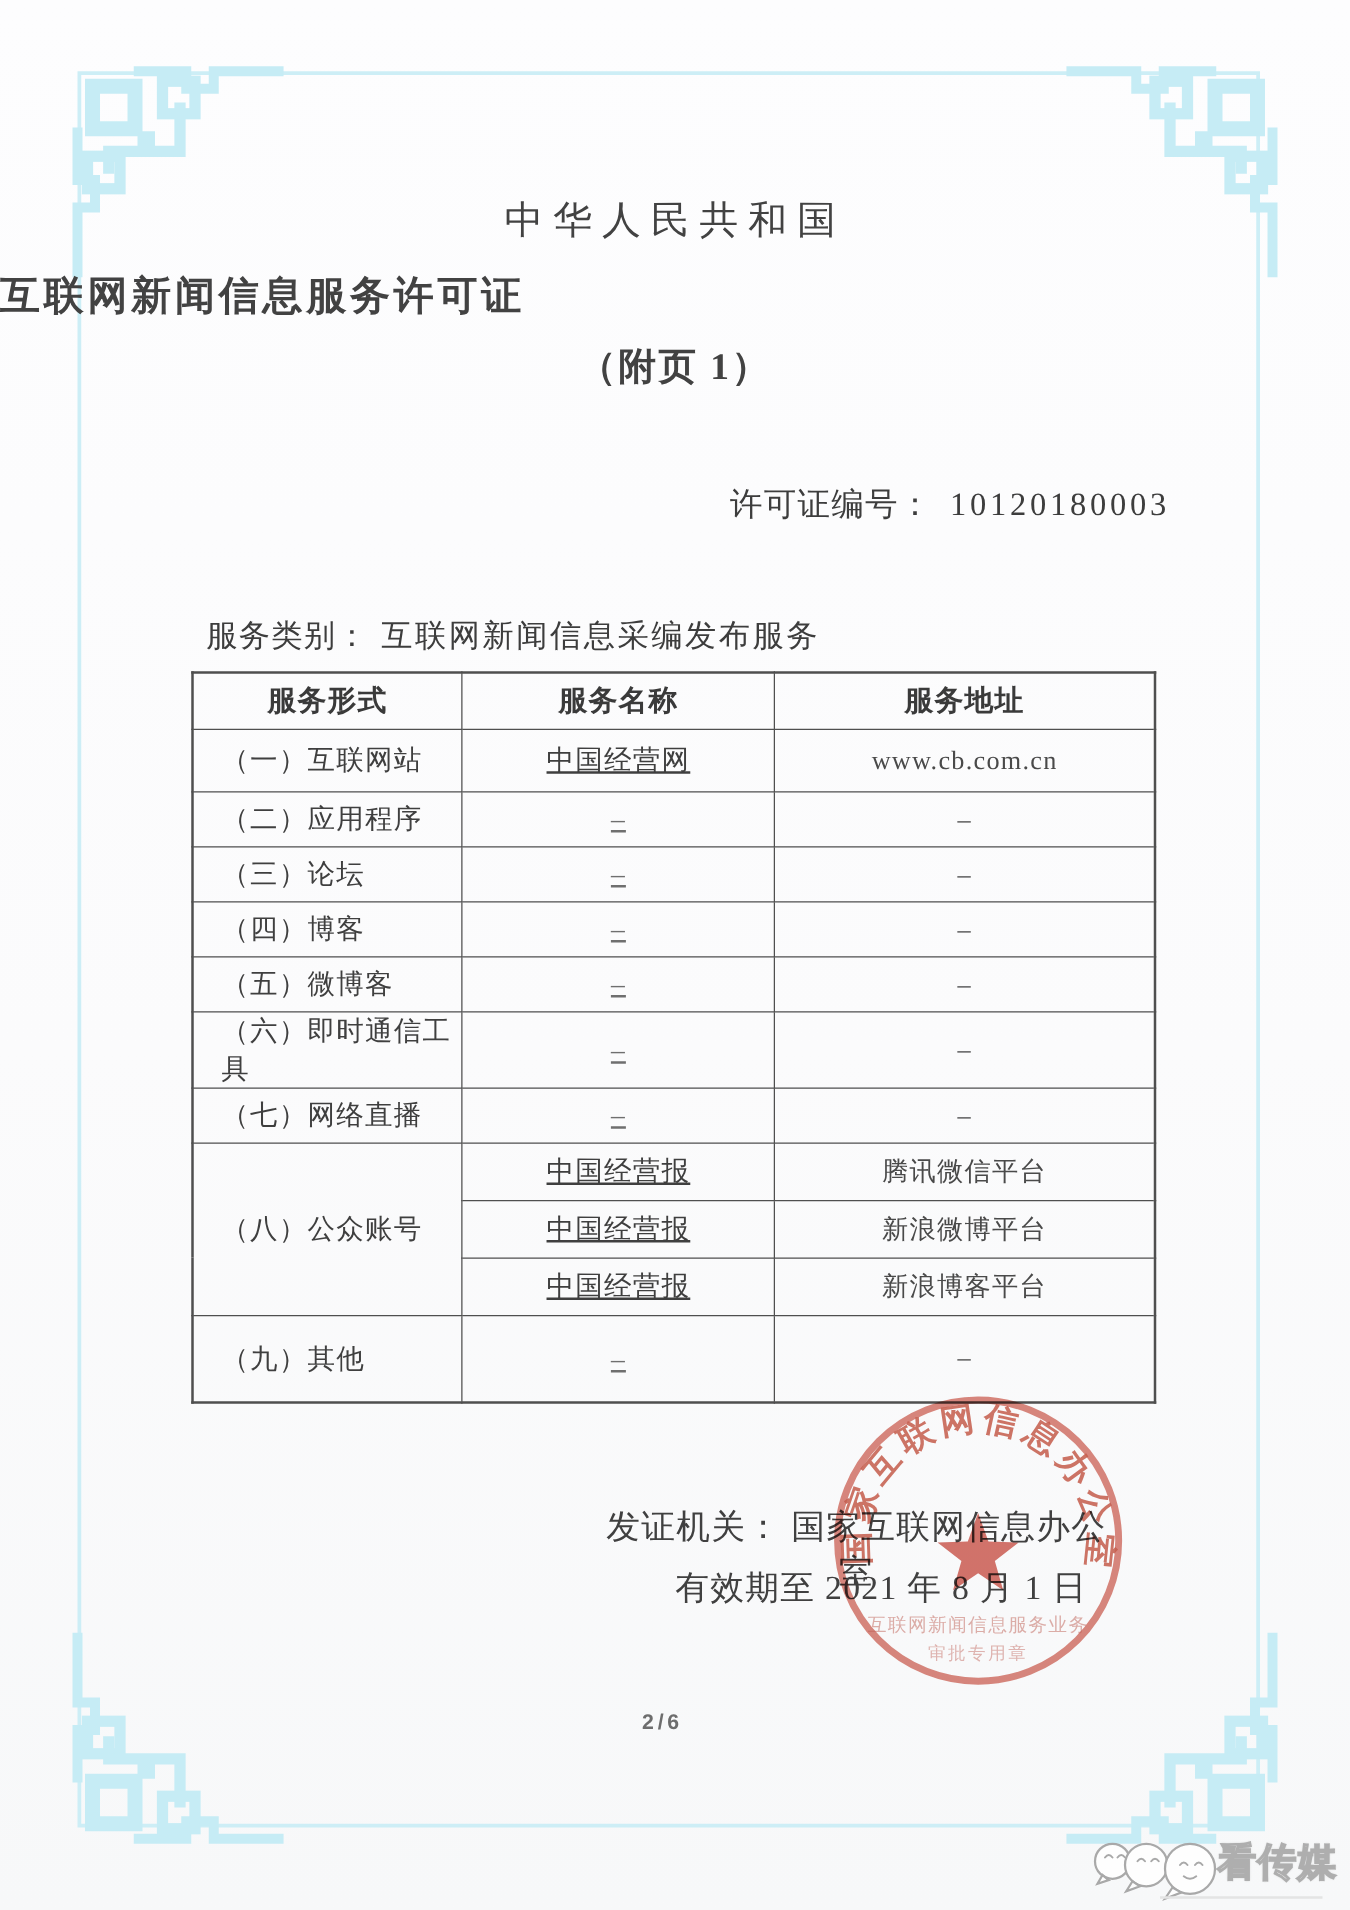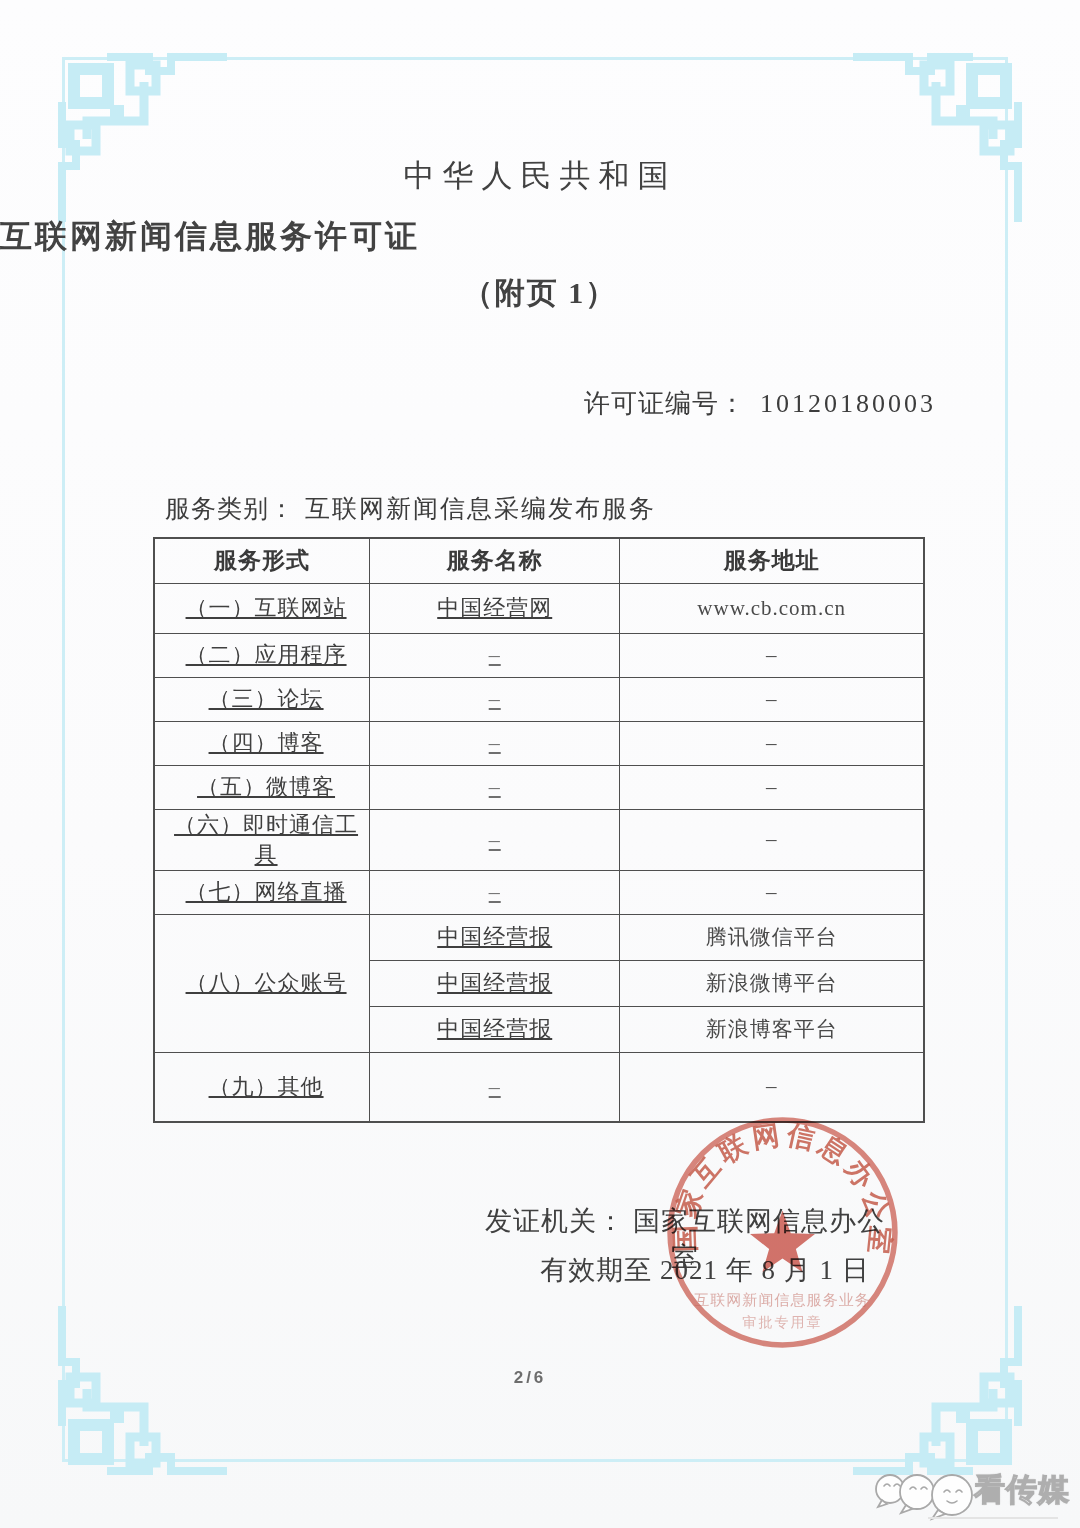--- a/index.html
+++ b/index.html
@@ -35,21 +35,21 @@
   .license-line .num { margin-left:14px; letter-spacing:3px; }
 
   .category-line { position:absolute; left:165px; top:492px; font-size:25px; color:#3d3d3d; letter-spacing:1px; }
   .category-line .val { margin-left:10px; letter-spacing:2px; }
 
   
   .svc-table-wrap { position:absolute; left:153px; top:537px; width:772px; }
   table.svc { width:100%; border-collapse:collapse; border:2px solid #4f4f4f; background:transparent; }
   table.svc th, table.svc td { border:1.5px solid #4f4f4f; font-weight:normal; }
   table.svc th { font-size:23px; font-weight:bold; height:45px; text-align:center; color:#3a3a3a; letter-spacing:1px; }
-  td.form { text-align:center; padding-left:8px; font-size:22px; letter-spacing:1px;text-decoration:underline; }
+  td.form { text-align:left; padding-left:22px; font-size:22px; letter-spacing:1px; }
   td.ctr  { text-align:center; font-size:22px; letter-spacing:1px;text-decoration:underline; }
   td.addr { text-align:center; font-size:21px; letter-spacing:1px; color:#4a4a4a; }
   tr.r-first { height:50px; }
   tr.r-std   { height:44px; }
   tr.r-sub   { height:46px; }
   tr.r-last  { height:70px;margin-top:16px; }
   .dash { color:#6f6f6f; }
 
   
   .issuer-line  { position:absolute; left:480px; top:1203px; width:410px; text-align:center;

